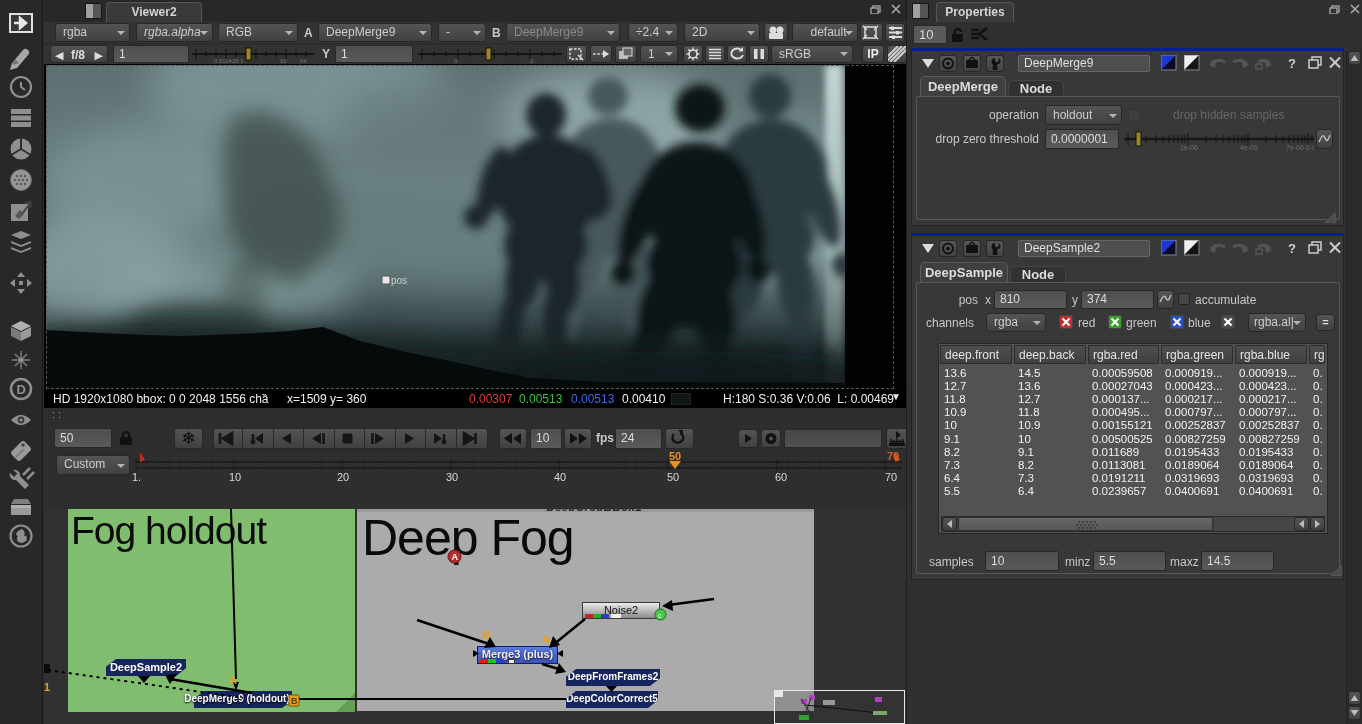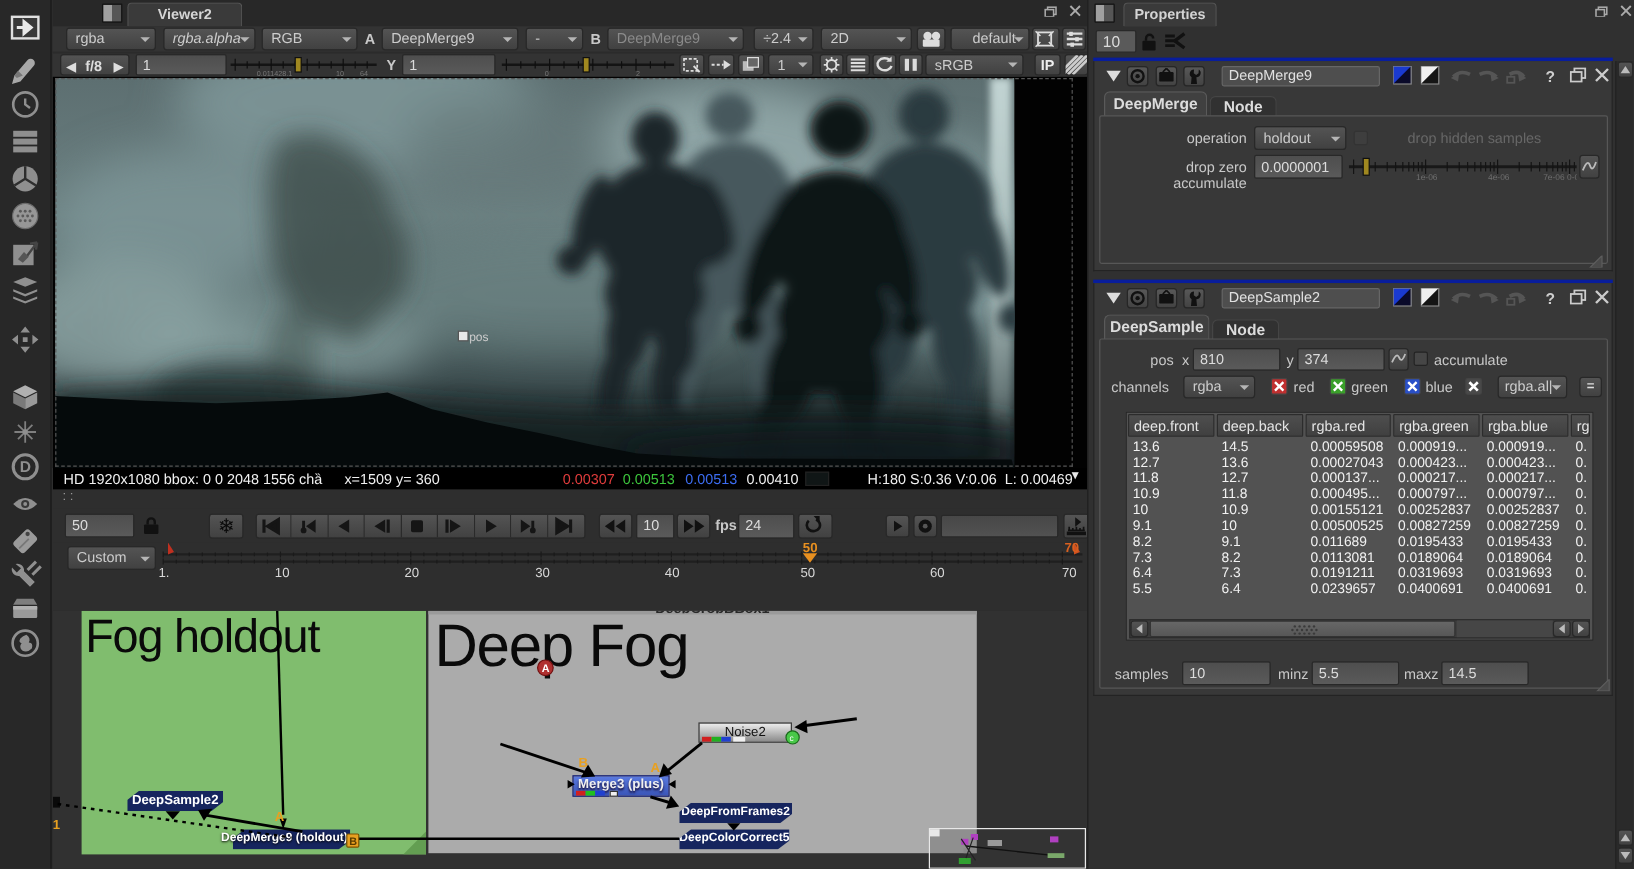--- a/index.html
+++ b/index.html
@@ -781,21 +781,21 @@
     <svg class="abs" style="left:416px;top:5px;" width="14" height="13">
           <path d="M2 1.5 l10 10 M12 1.5 l-10 10" stroke="#ccc" stroke-width="2"></path>
         </svg>
     <div class="ptab" style="left:8px;top:25px;width:86px;">DeepMerge</div>
     <div class="ptab inactive" style="left:96px;top:29px;width:56px;">Node</div>
     <div class="abs" style="left:4px;top:45px;width:424px;height:124px;border:1px solid #575757;border-radius:2px;background:#383838;"></div>
     <div class="lbl" style="left:63px;top:57px;width:64px;text-align:right;">operation</div>
     <div class="dd" style="left:133px;top:54px;width:77px;height:20px;line-height:18px;">holdout<span class="arr" style="top:8px"></span></div>
     <div class="cb" style="left:216px;top:58px;background:#3e3e3e;border-color:#333;"></div>
     <div class="lbl" style="left:233px;top:57px;color:#676767;font-weight:normal;margin-left:28px;">drop hidden samples</div>
-    <div class="lbl" style="left:14px;top:81px;width:113px;text-align:right;">drop zero accumulate</div>
+    <div class="lbl" style="left:14px;top:81px;width:113px;text-align:right;">drop zero threshold</div>
     <div class="field" style="left:133px;top:78px;width:74px;height:20px;line-height:18px;">0.0000001</div>
     <svg class="abs" style="left:212px;top:78px;" width="190" height="22">
       <path d="M0 10 h190" stroke="#181818" stroke-width="2.5"></path>
       <g stroke="#141414" stroke-width="1">
             <path d="M4 4 v12 M22 6 v8 M32 6 v8 M39 6 v8 M45 6 v8 M50 6 v8 M54 6 v8 M58 6 v8 M61 6 v8 M64 4 v12 M82 6 v8 M92 6 v8 M99 6 v8 M105 6 v8 M110 6 v8 M114 6 v8 M118 6 v8 M121 6 v8 M124 4 v12 M142 6 v8 M152 6 v8 M159 6 v8 M165 6 v8 M170 6 v8 M174 6 v8 M178 6 v8 M181 6 v8 M184 4 v12 M188 6 v8"></path>
           </g>
       <rect x="12" y="3" width="5" height="14" fill="#a08820" stroke="#101010"></rect>
       <text x="56" y="21" font-size="7" fill="#6f6f6f">1e-06</text>
           <text x="116" y="21" font-size="7" fill="#6f6f6f">4e-06</text>
           <text x="162" y="21" font-size="7" fill="#6f6f6f">7e-06 0-0.</text>

